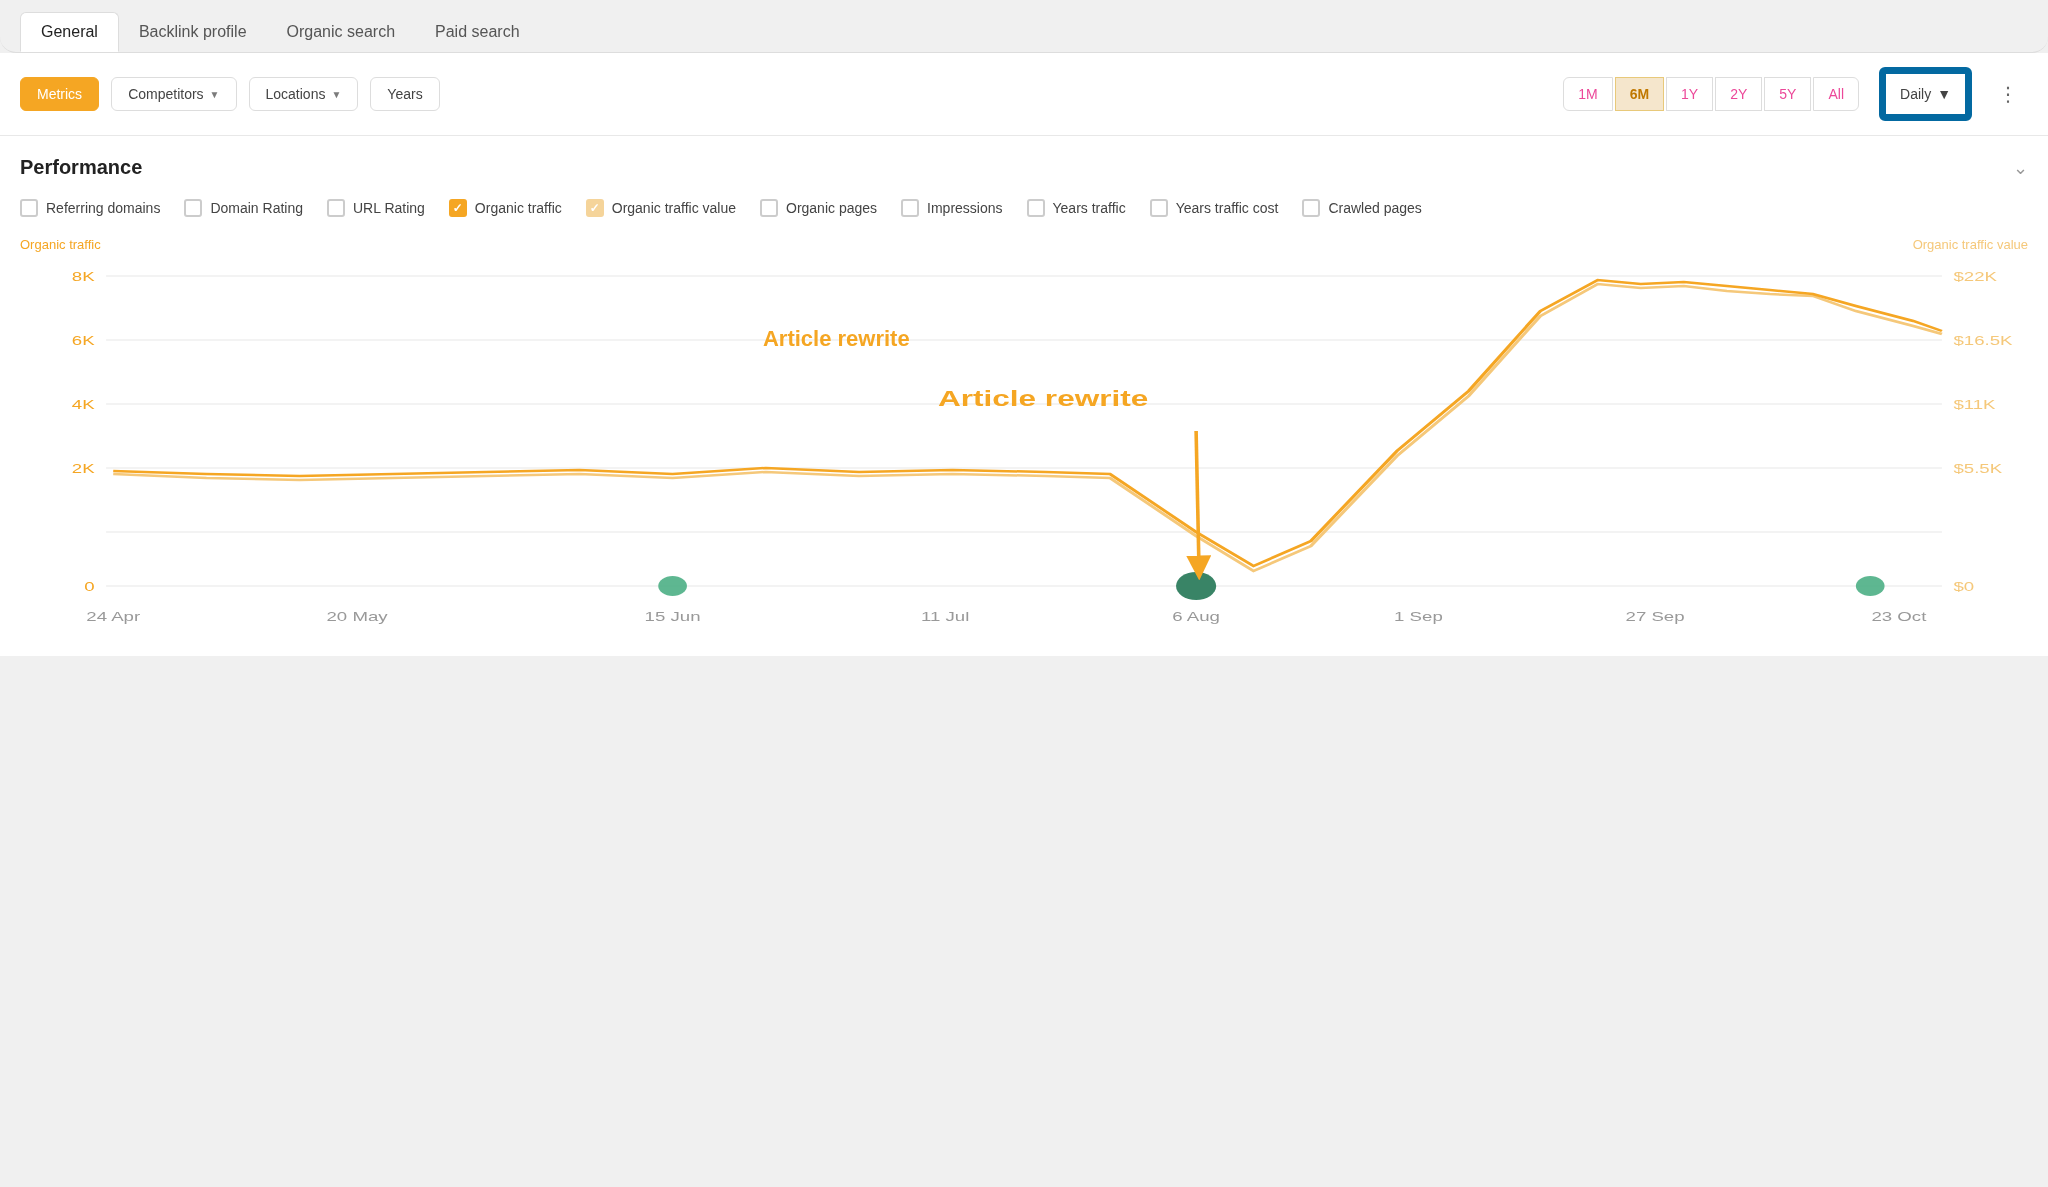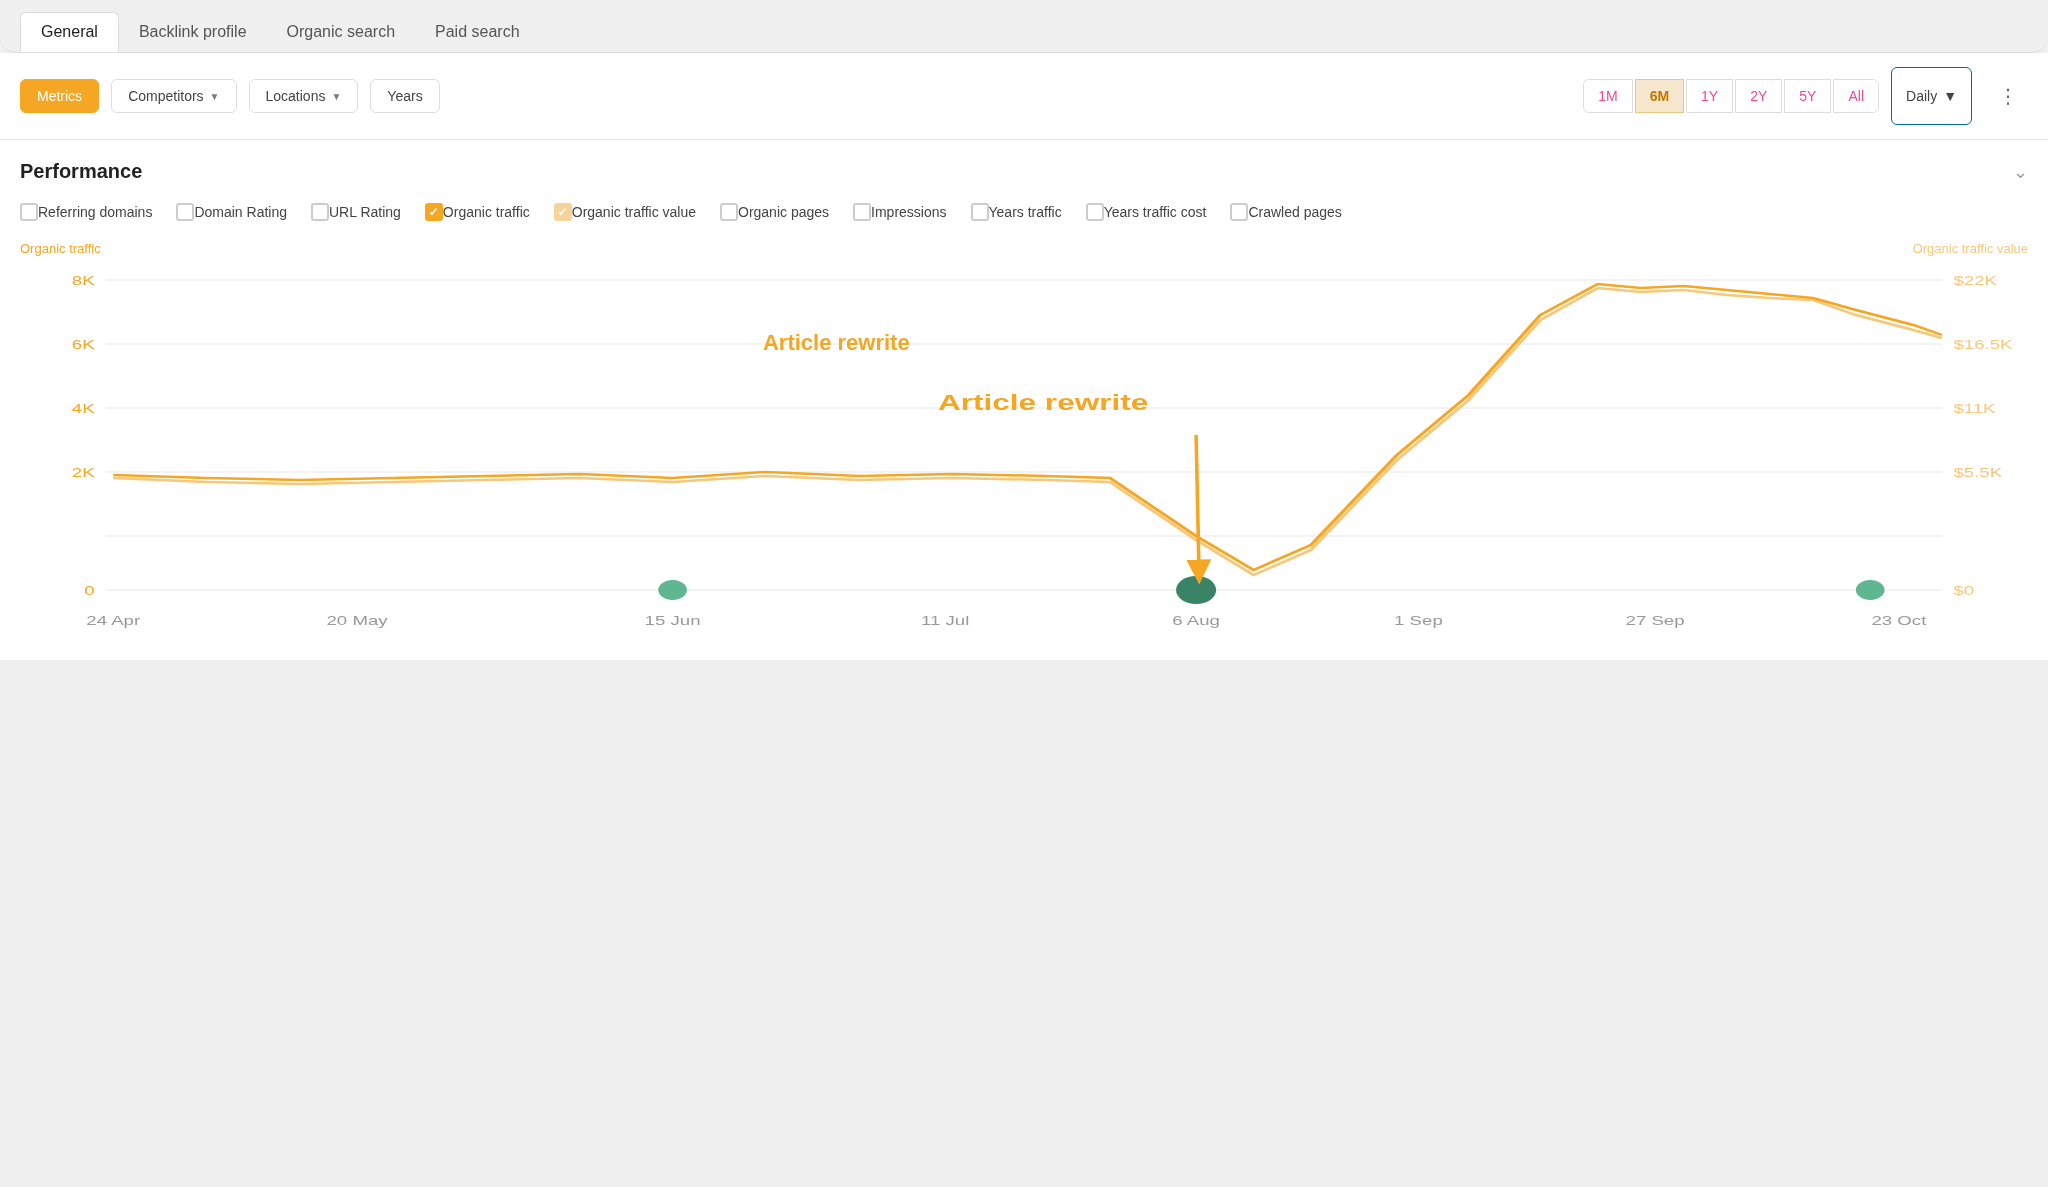--- a/index.html
+++ b/index.html
@@ -94,27 +94,28 @@
     }
     .time-btn:first-child { border-radius: 6px 0 0 6px; }
     .time-btn:last-child { border-radius: 0 6px 6px 0; }
     .time-btn.active {
       background: #f5e6cc;
       border-color: #e8c97a;
       color: #c07800;
       font-weight: 600;
     }
     .daily-btn {
-      padding: 20px 14px;
-      border: 1px solid #0369a1;
+      padding: 12px 14px;
+      border: 7px solid #0369a1;
       border-radius: 6px;
       background: #fff;
       font-size: 14px;
       cursor: pointer;
       color: #444;
+      margin-left: 8px;
       display: flex;
       align-items: center;
       gap: 6px;
     }
     .more-btn {
       padding: 8px 10px;
       border: none;
       background: transparent;
       font-size: 20px;
       cursor: pointer;
@@ -149,20 +150,21 @@
     
     .checkboxes-grid {
       display: flex;
       flex-wrap: wrap;
       gap: 6px 24px;
       margin-bottom: 16px;
     }
     .checkbox-item {
       display: flex;
       align-items: center;
+      gap: 8px;
       font-size: 14px;
       color: #444;
       cursor: pointer;
       padding: 4px 0;
     }
     .checkbox-box {
       width: 18px;
       height: 18px;
       border: 2px solid #ccc;
       border-radius: 3px;

